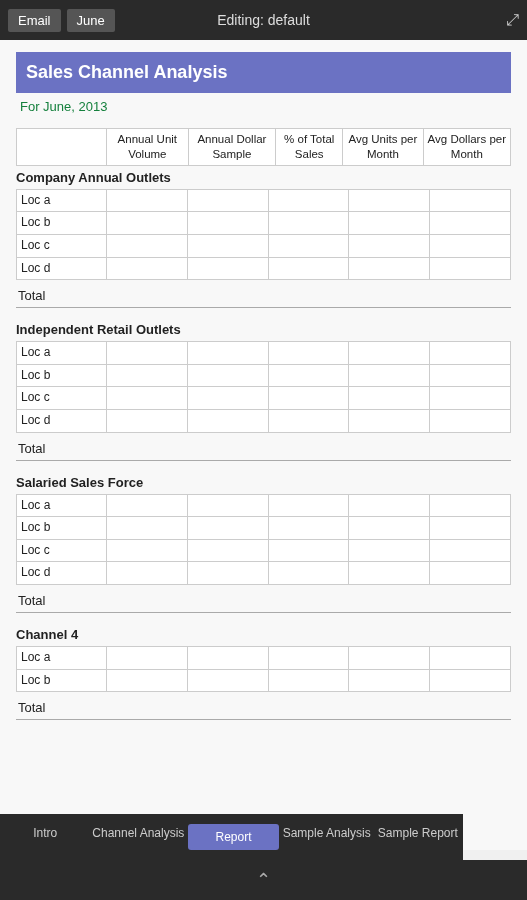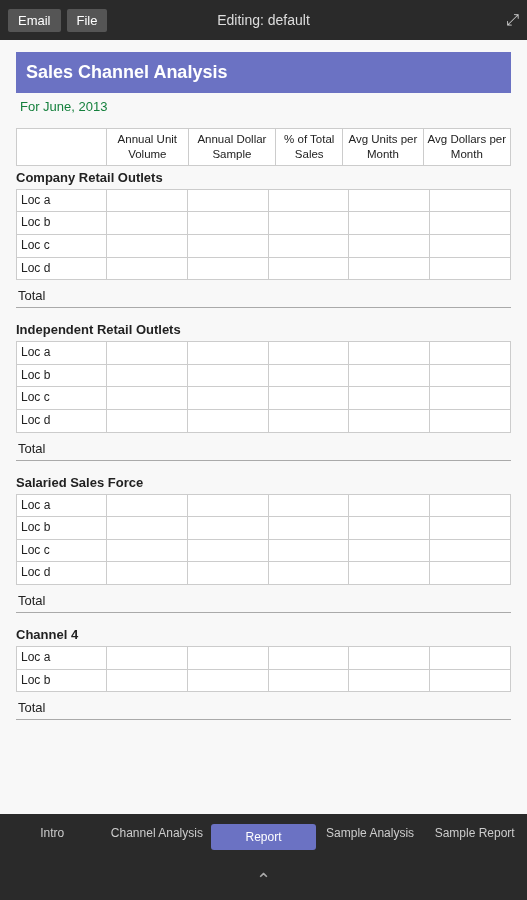--- a/index.html
+++ b/index.html
@@ -117,21 +117,21 @@
 
     
     .bottom-nav {
       background: #2a2a2a;
       height: 46px;
       display: flex;
       align-items: center;
       position: absolute;
       bottom: 40px;
       left: 0;
-      width: 527px;
+      width: 463px;
     }
     .nav-tab {
       flex: 1;
       text-align: center;
       color: #ccc;
       font-size: 12px;
       padding: 6px 2px;
       cursor: pointer;
       white-space: nowrap;
     }
@@ -157,21 +157,21 @@
     .handle-arrow {
       color: #aaa;
       font-size: 18px;
     }
   </style>
 </head>
 <body>
 
 <div class="top-bar">
   <button class="top-bar-btn">Email</button>
-  <button class="top-bar-btn">File</button>
+  <button class="top-bar-btn">June</button>
   <span class="top-bar-title">Editing: default</span>
   <span class="top-bar-icon">⤢</span>
 </div>
 
 <div class="main-content">
 
   <div class="page-title">Sales Channel Analysis</div>
   <div class="subtitle">For June, 2013</div>
 
   <table class="data-table">
@@ -182,21 +182,21 @@
         <th>Annual Dollar Sample</th>
         <th>% of Total Sales</th>
         <th>Avg Units per Month</th>
         <th>Avg Dollars per Month</th>
       </tr>
     </thead>
   </table>
 
   <div id="sections-container">
       <div class="section">
-        <div class="section-title">Company Retail Outlets</div>
+        <div class="section-title">Company Annual Outlets</div>
         <table class="data-table">
           <tbody>
             <tr>
               <td class="row-label">Loc a</td>
               <td class="data-cell"></td>
               <td class="data-cell"></td>
               <td class="data-cell"></td>
               <td class="data-cell"></td>
               <td class="data-cell"></td>
             </tr>

